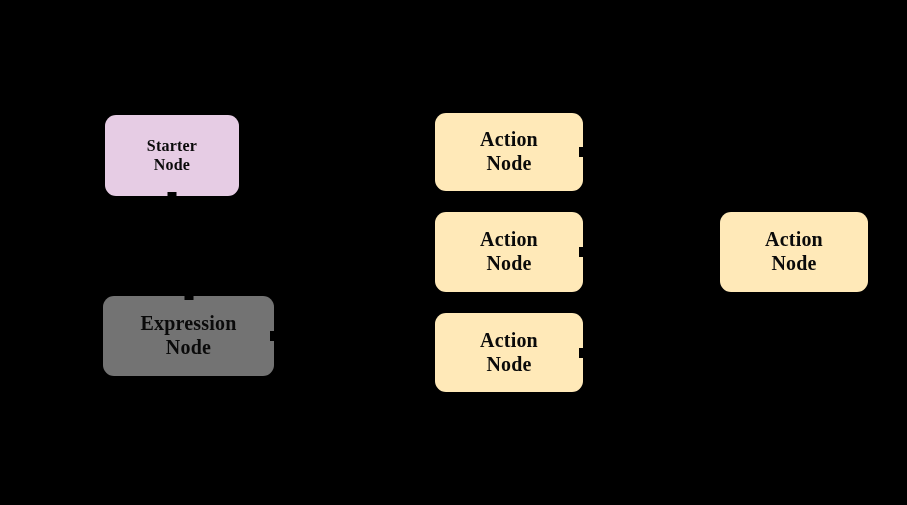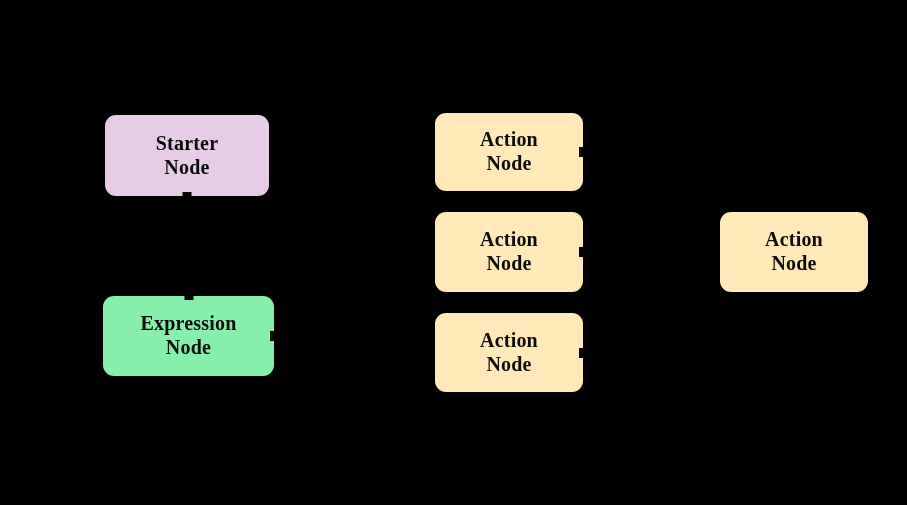--- a/index.html
+++ b/index.html
@@ -65,27 +65,27 @@
     top: 50%;
     transform: translateY(-50%);
     border-radius: 0 3px 3px 0;
   }
 </style>
 </head>
 <body>
 
 <div id="canvas">
 
-  <div class="node" style="left:105px; top:115px; width:164px; height:81px; background:#e6cce4; font-size:20px;">
+  <div class="node" style="left:105px; top:115px; width:134px; height:81px; background:#e6cce4; font-size:16px;">
     <span class="node-label">Starter
 Node</span>
     <span class="port port-bottom"></span>
   </div>
 
-  <div class="node" style="left:103px; top:296px; width:171px; height:80px; background:#86efac; font-size:20px;">
+  <div class="node" style="left:103px; top:296px; width:171px; height:80px; background:#737373; font-size:20px;">
     <span class="node-label">Expression
 Node</span>
     <span class="port port-top"></span>
     <span class="port port-right"></span>
   </div>
 
   <div class="node" style="left:435px; top:113px; width:148px; height:78px; background:#ffe9b8; font-size:20px;">
     <span class="node-label">Action
 Node</span>
     <span class="port port-right"></span>

